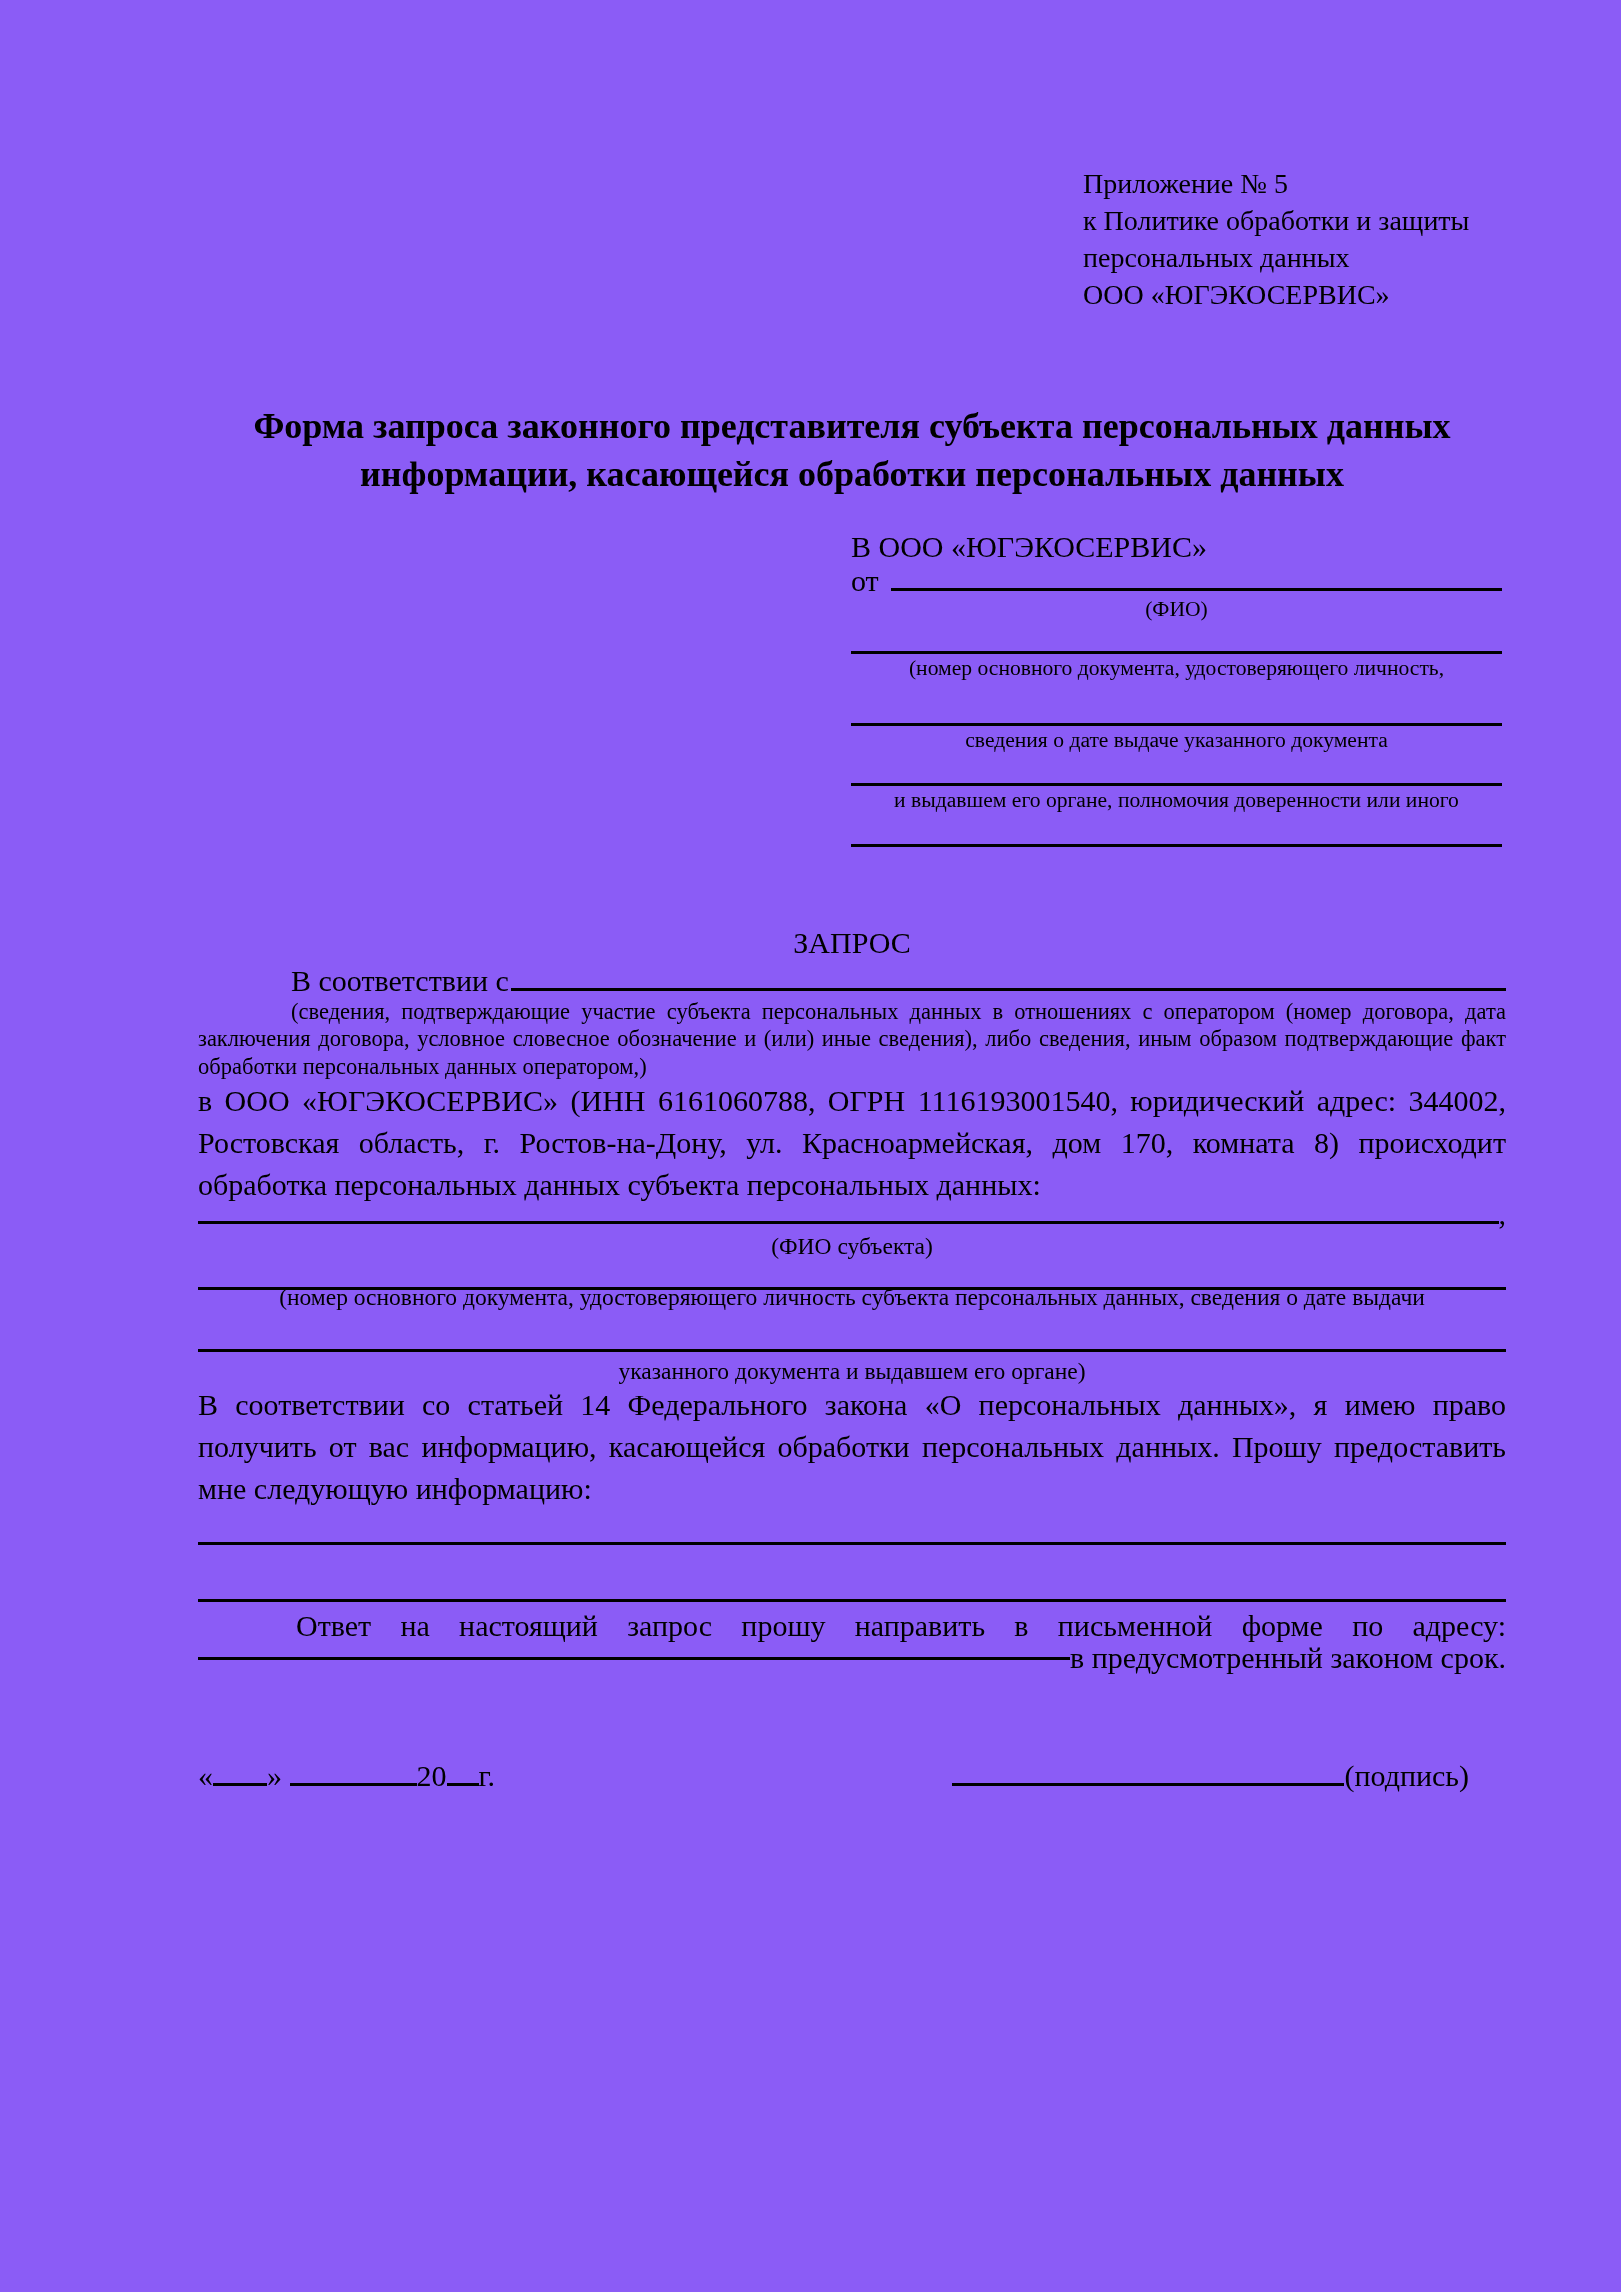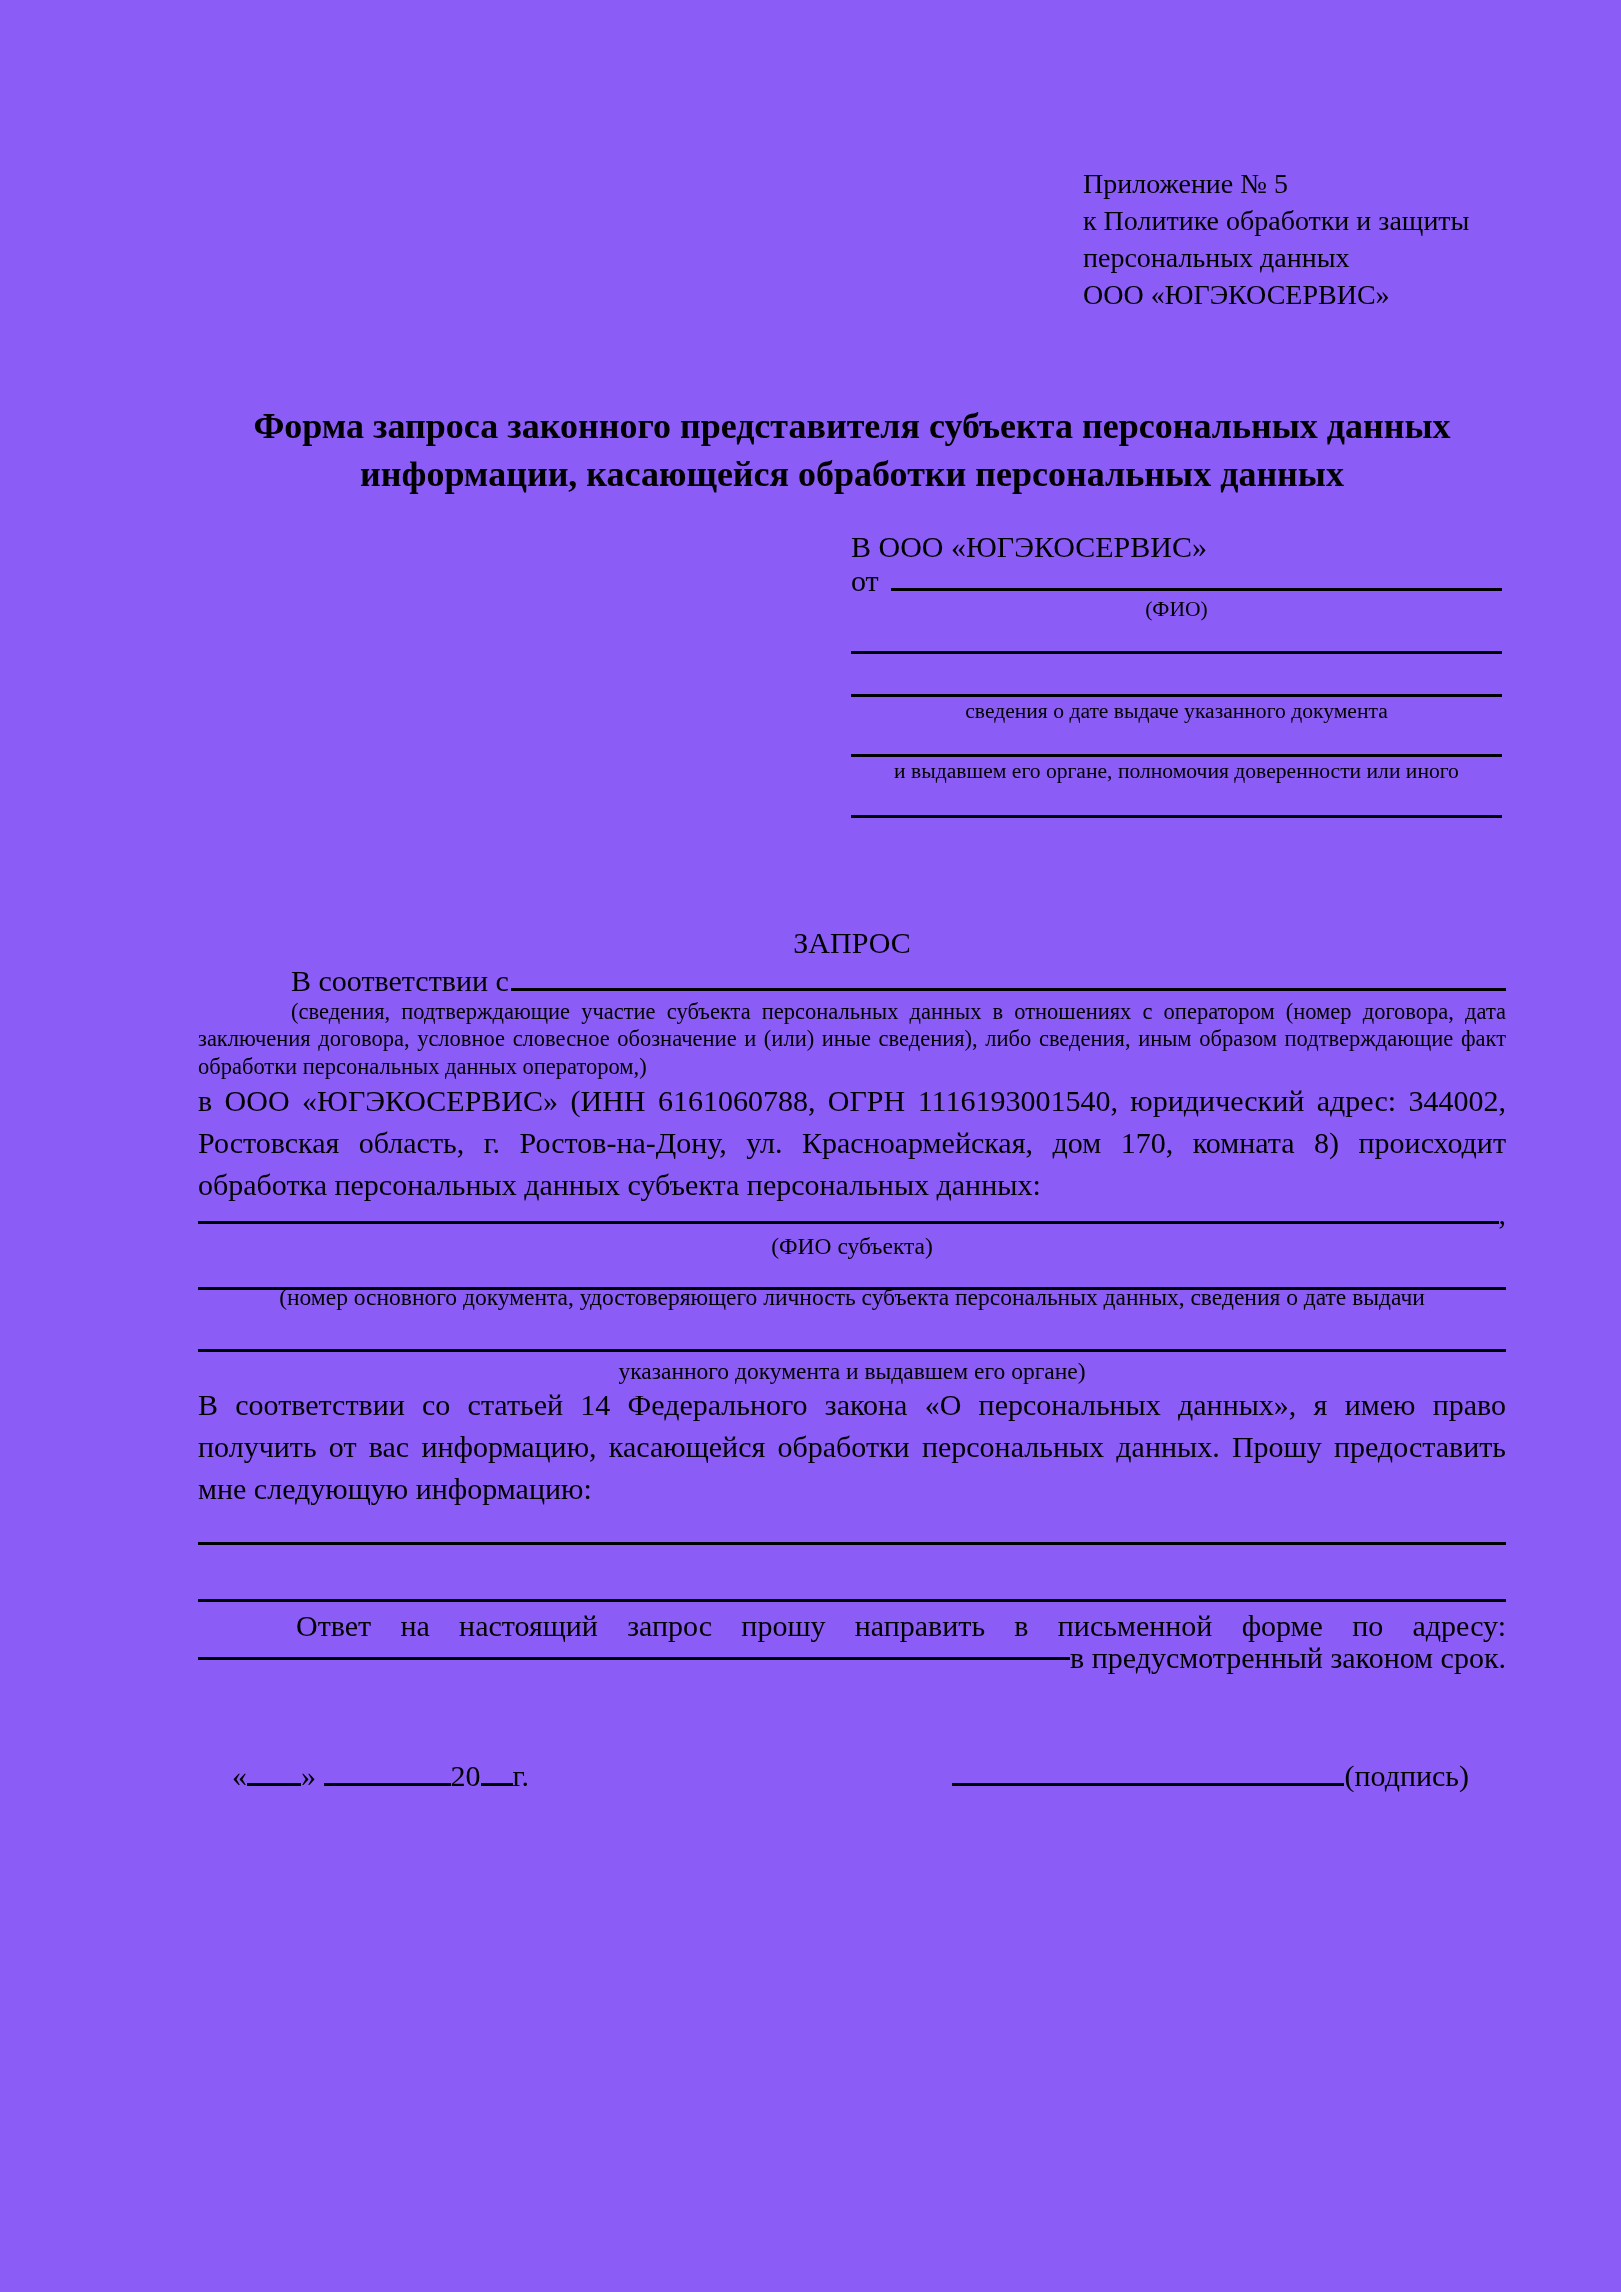--- a/index.html
+++ b/index.html
@@ -52,21 +52,21 @@
   .line-d{left:198px;top:1599px;width:1308px;}
   .reply-paragraph{left:198px;top:1605px;width:1308px;font-size:30px;line-height:41px;
                    text-align:justify;text-align-last:justify;text-indent:98px;}
   .reply-row{left:198px;top:1641px;width:1308px;display:flex;align-items:center;
              font-size:30px;line-height:33px;height:33px;}
   .reply-row .txt{white-space:nowrap;}
   
   .bottom-row{left:198px;top:1756px;width:1308px;display:flex;
               justify-content:space-between;align-items:baseline;
               font-size:30px;line-height:39px;}
-  .date-group{margin-left:34px;white-space:nowrap;}
+  .date-group{white-space:nowrap;}
   .sign-group{margin-right:37px;white-space:nowrap;}
   .bl{display:inline-block;height:1px;border-bottom:3.9px solid #000;vertical-align:baseline;}
   .w55{width:54px;} .w130{width:127px;} .w33{width:32px;} .w400{width:392px;}
 </style>
 </head>
 <body>
 
 <div class="page">
 
   <div class="abs header-note">
@@ -82,20 +82,21 @@
   </div>
 
   <div class="abs addressee">
     <div class="to">В ООО «ЮГЭКОСЕРВИС»</div>
     <div class="from-row">
       <span class="lbl">от</span>
       <span class="fill"></span>
     </div>
     <div class="cap">(ФИО)</div>
     <div class="uline u-a"></div>
+    <div class="cap">(номер основного документа, удостоверяющего личность,</div>
     <div class="uline u-b"></div>
     <div class="cap">сведения о дате выдаче указанного документа</div>
     <div class="uline u-c"></div>
     <div class="cap">и выдавшем его органе, полномочия доверенности или иного</div>
     <div class="uline u-d"></div>
   </div>
 
   <div class="abs request-heading">ЗАПРОС</div>
 
   <div class="abs accordance-row">

